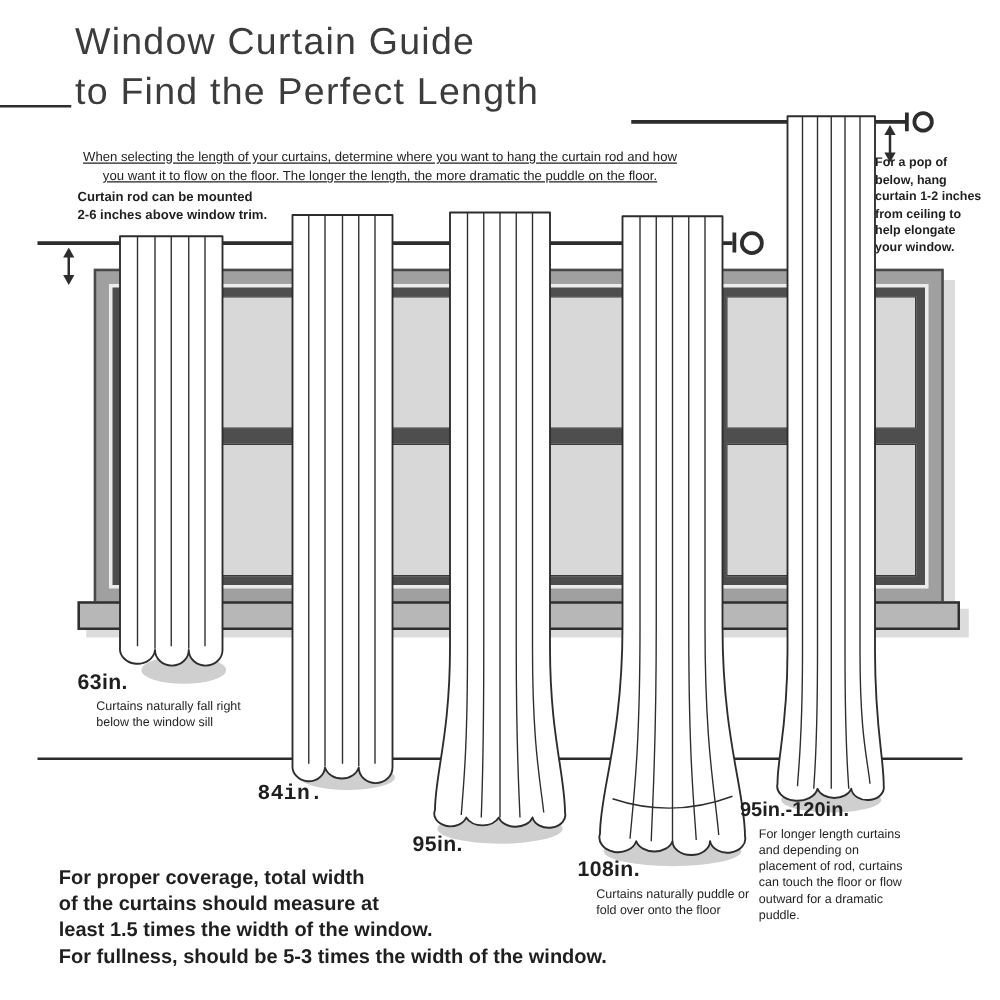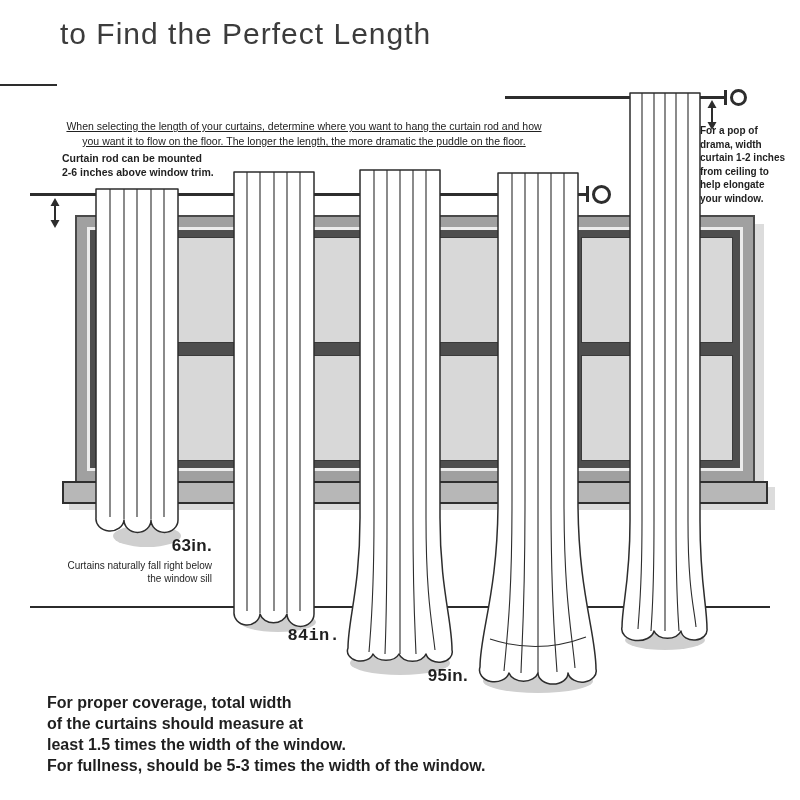--- a/index.html
+++ b/index.html
@@ -16,47 +16,48 @@
           box-sizing:border-box;box-shadow:9px 9px 0 #dcdcdc;z-index:1;}
   .window-inner{position:absolute;inset:10px;background:#4e4e4e;border:3px solid #ececec;
           display:grid;grid-template-columns:repeat(4,1fr);grid-template-rows:1fr 1fr;
           gap:12px 9px;padding:7px;}
   .pane{background:#d8d8d8;border:1px solid #3a3a3a;}
   .sill{left:62px;top:481px;width:706px;height:23px;background:#b7b7b7;border:2px solid #2f2f2f;
         box-sizing:border-box;box-shadow:7px 6px 0 #dcdcdc;z-index:2;}
   .floor{left:30px;top:606px;width:740px;height:2px;background:#2b2b2b;z-index:1;}
   .curtain{z-index:4;}
   .arrow{z-index:3;}
-  .lbl{text-align:right;z-index:5;}
+  .lbl{text-align:left;z-index:5;}
   .len{font-size:17px;font-weight:bold;letter-spacing:0.3px;}
   .len-sm{font-size:16px;font-weight:bold;}
-  .desc{font-size:10px;line-height:13px;margin-top:3px;}
+  .desc{font-size:10px;line-height:13px;margin-top:3px;margin-left:15px;}
   .footer{left:33px;top:692px;font-size:16px;line-height:21px;font-weight:bold;white-space:nowrap;z-index:5;margin-left:14px;}
 </style>
 </head>
 <body>
 
 <div class="canvas">
 
   <div class="abs title">
+    <div>Window Curtain Guide</div>
     <div>to Find the Perfect Length</div>
   </div>
 
   <div class="abs rod" style="left:0;top:84px;width:57px;height:2px;"></div>
 
   <div class="abs intro">When selecting the length of your curtains, determine where you want to hang the curtain rod and how you want it to flow on the floor. The longer the length, the more dramatic the puddle on the floor.</div>
 
   <div class="abs rod-note">
     <div>Curtain rod can be mounted</div>
     <div>2-6 inches above window trim.</div>
   </div>
 
   <div class="abs ceiling-note">
     <div>For a pop of</div>
-    <div>drama, width</div>
+    <div>below, hang</div>
     <div>curtain 1-2 inches</div>
     <div>from ceiling to</div>
     <div>help elongate</div>
     <div>your window.</div>
   </div>
 
   <div class="abs rod" style="left:505px;top:96px;width:219px;height:3px;"></div>
   <div class="abs rod" style="left:724px;top:90px;width:3px;height:15px;"></div>
   <div class="abs finial" style="left:730px;top:89px;width:17px;height:17px;"></div>
 
@@ -141,21 +142,29 @@
   </div>
 
   <div class="abs lbl" style="left:206px;top:626px;width:134px;font-family:Liberation Mono, monospace;">
     <div class="len">84in.</div>
   </div>
 
   <div class="abs lbl" style="left:330px;top:666px;width:138px;">
     <div class="len">95in.</div>
   </div>
 
+  <div class="abs lbl" style="left:462px;top:686px;width:140px;">
+    <div class="len">108in.</div>
+    <div class="desc">Curtains naturally puddle or fold over onto the floor</div>
+  </div>
 
+  <div class="abs lbl" style="left:592px;top:640px;width:140px;">
+    <div class="len-sm">95in.-120in.</div>
+    <div class="desc">For longer length curtains and depending on placement of rod, curtains can touch the floor or flow outward for a dramatic puddle.</div>
+  </div>
 
   <div class="abs footer">
     <div>For proper coverage, total width</div>
     <div>of the curtains should measure at</div>
     <div>least 1.5 times the width of the window.</div>
     <div>For fullness, should be 5-3 times the width of the window.</div>
   </div>
 
 </div>
 

